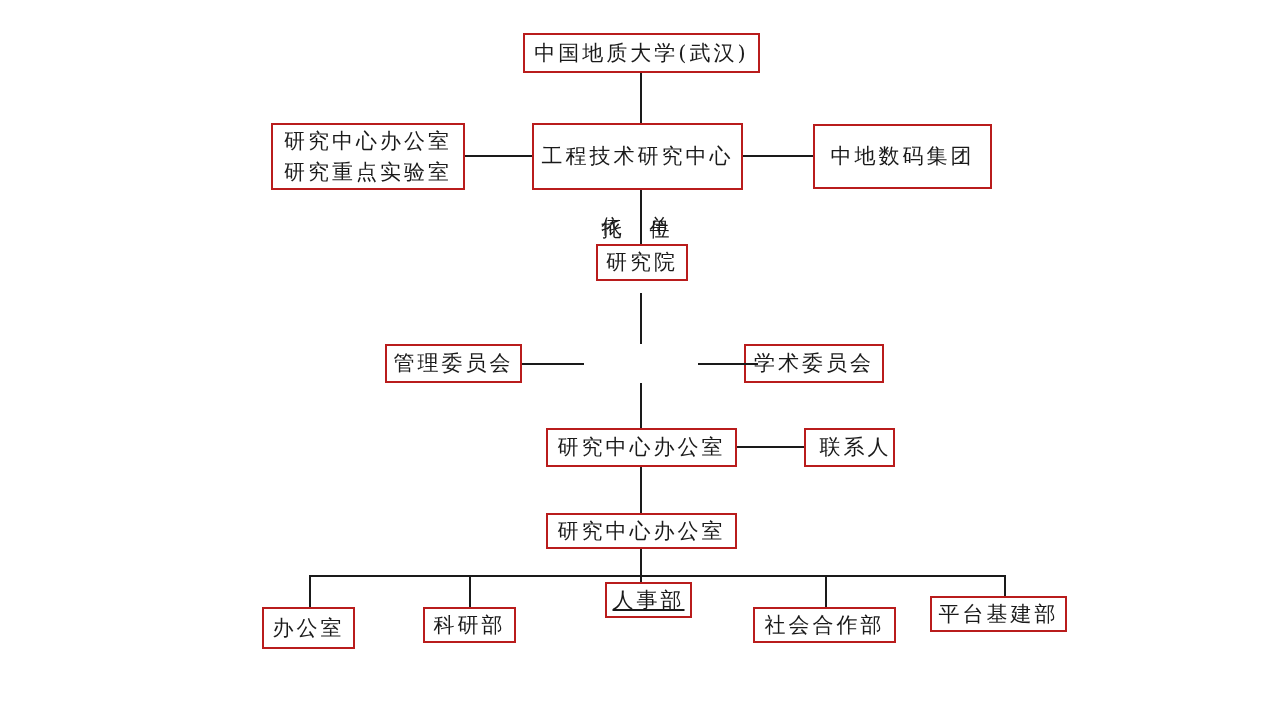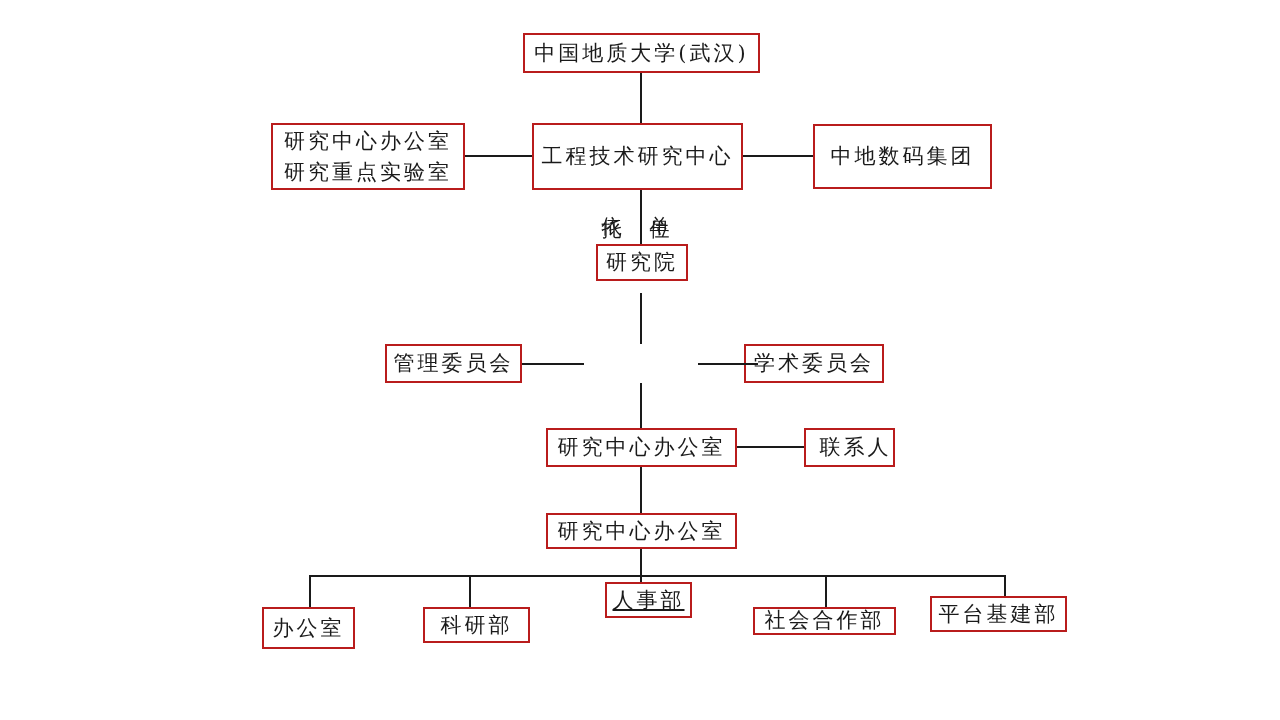--- a/index.html
+++ b/index.html
@@ -117,29 +117,29 @@
   <div class="hline" style="left:309px; top:575px; width:697px;"></div>
   <div class="vline" style="left:309px; top:575px; height:32px;"></div>
   <div class="vline" style="left:469px; top:575px; height:32px;"></div>
   <div class="vline" style="left:825px; top:575px; height:32px;"></div>
   <div class="vline" style="left:1004px; top:575px; height:32px;"></div>
 
   <div class="node" style="left:262px; top:607px; width:93px; height:42px;">
     <span>办公室</span>
   </div>
 
-  <div class="node" style="left:423px; top:607px; width:107px; height:36px;">
+  <div class="node" style="left:423px; top:607px; width:93px; height:36px;">
     <span>科研部</span>
   </div>
 
   <div class="node" style="left:605px; top:582px; width:87px; height:36px;text-decoration:underline;">
     <span>人事部</span>
   </div>
 
-  <div class="node" style="left:753px; top:607px; width:143px; height:28px;font-family:Liberation Mono, monospace;">
+  <div class="node" style="left:753px; top:607px; width:143px; height:36px;">
     <span>社会合作部</span>
   </div>
 
   <div class="node" style="left:930px; top:596px; width:137px; height:36px;">
     <span>平台基建部</span>
   </div>
 
 </div>
 
 </body></html>

